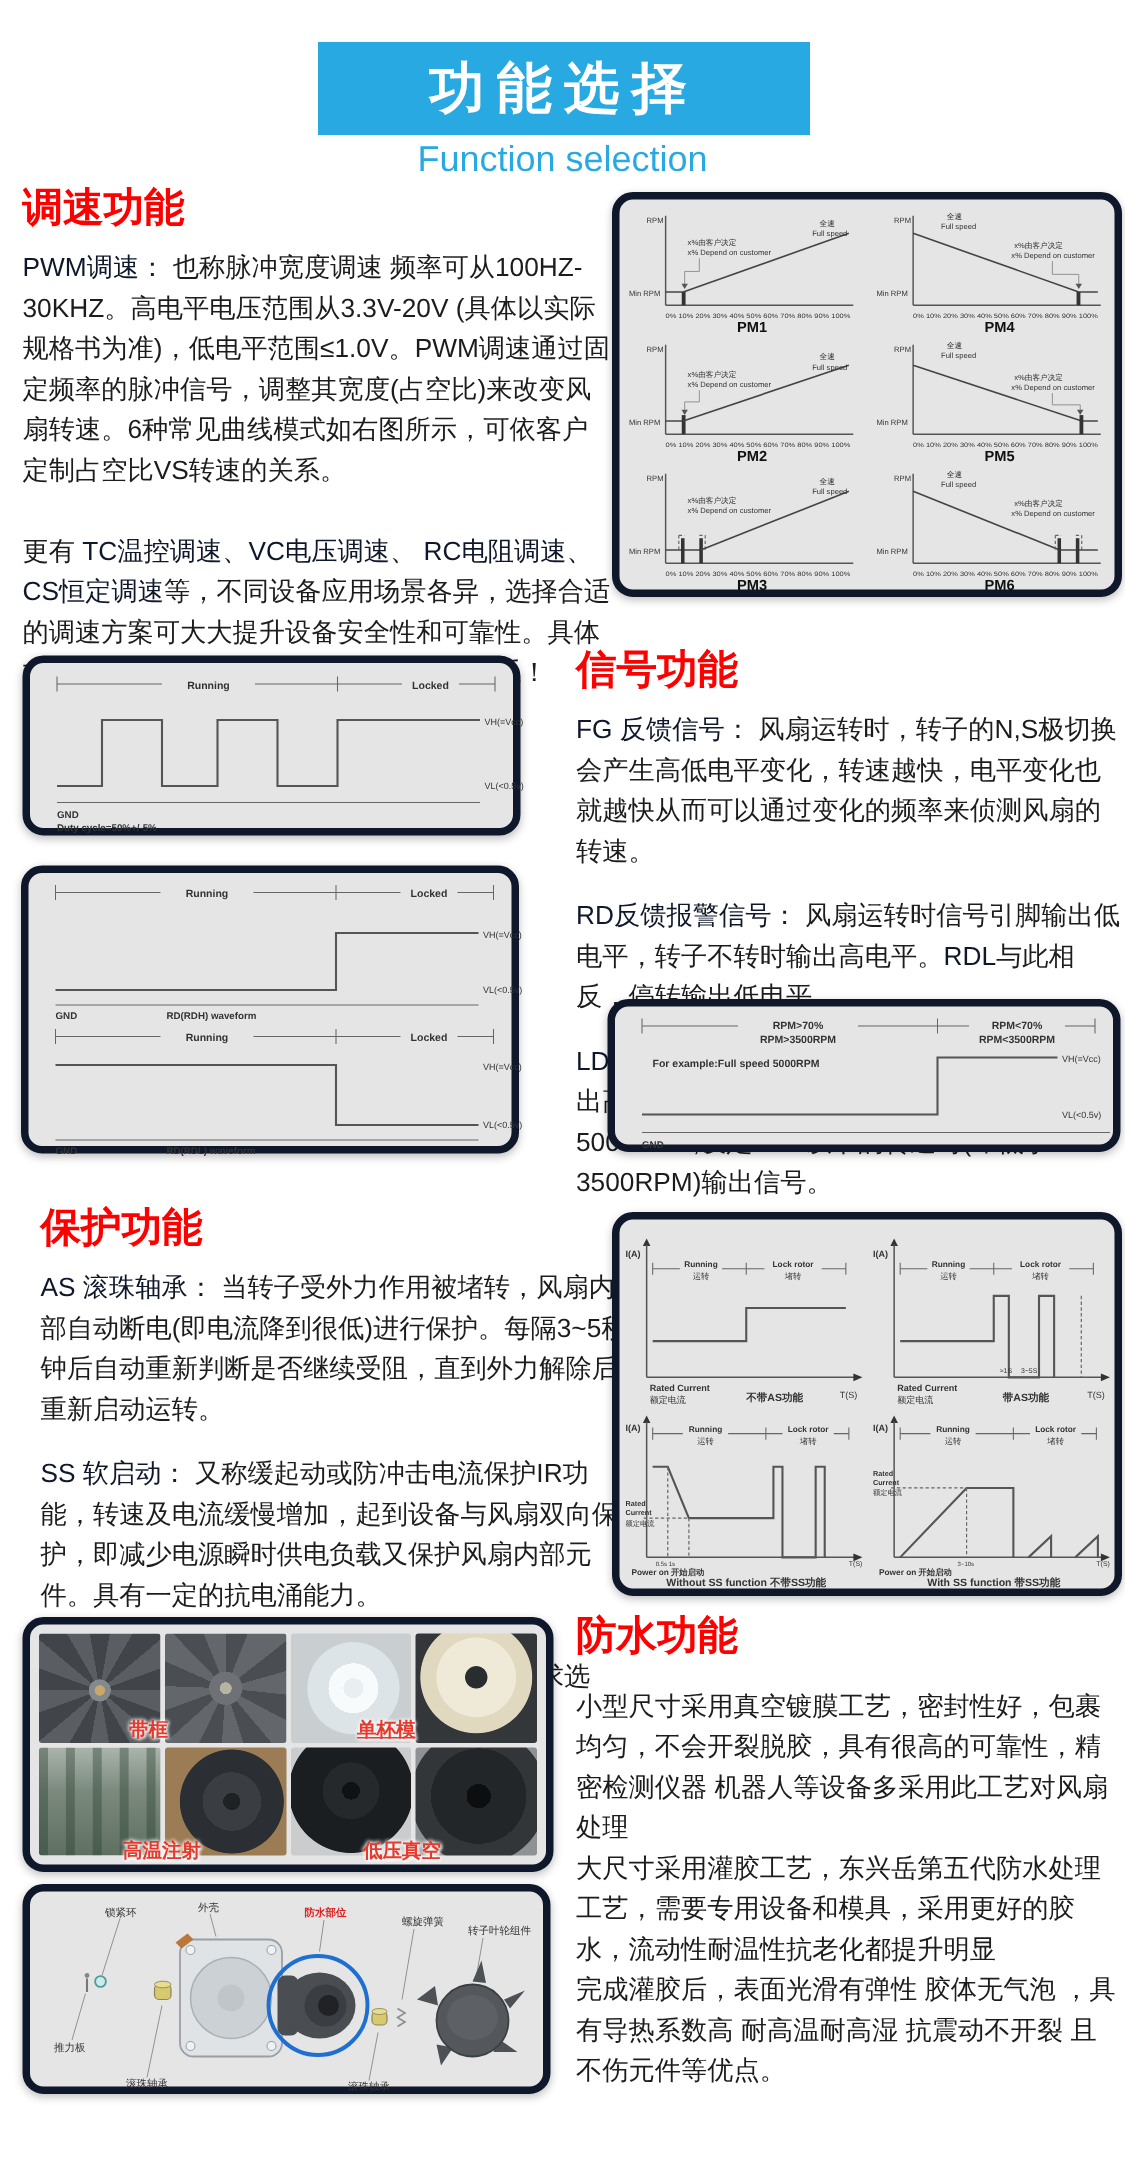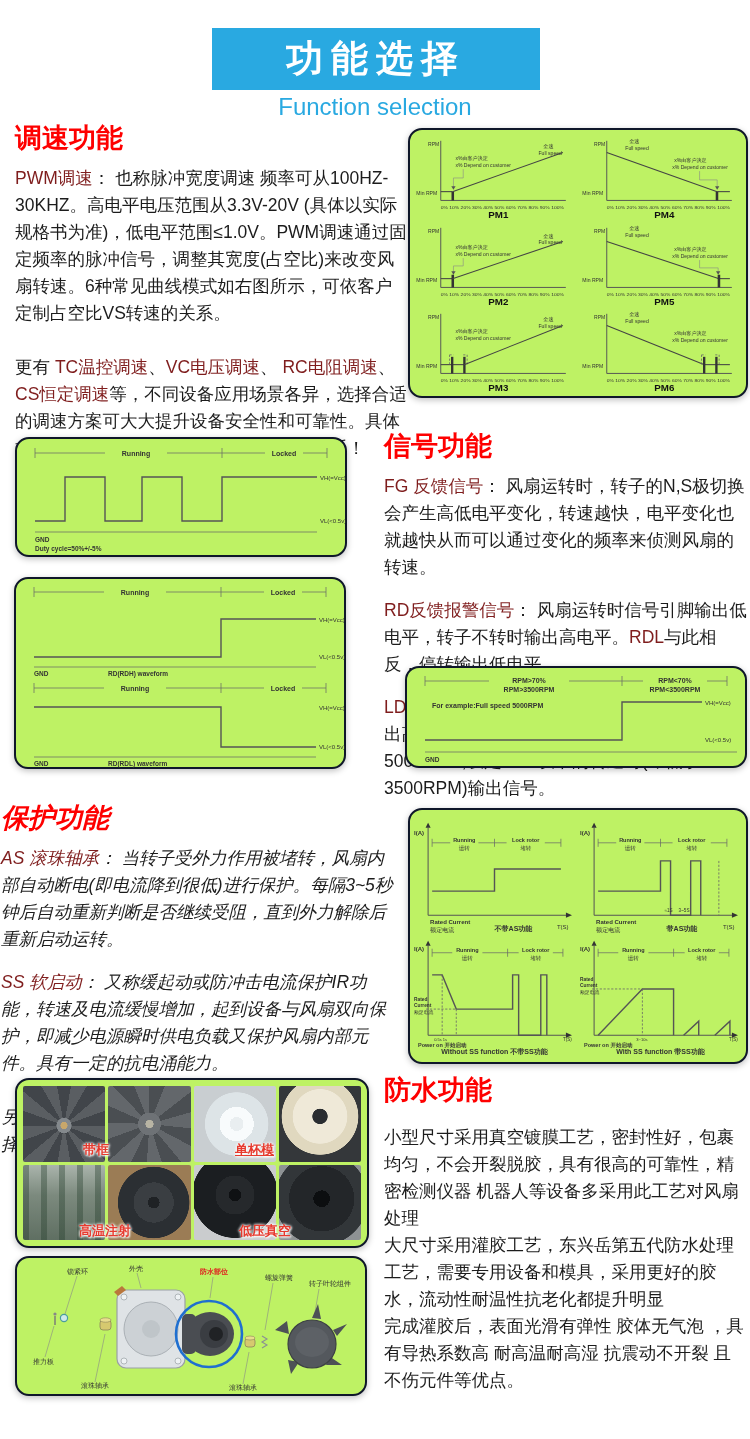--- a/index.html
+++ b/index.html
@@ -9,23 +9,23 @@
   
   .banner{left:212px;top:28px;width:328px;height:62px;background:#29a9e1;border-radius:0;
           display:flex;align-items:center;justify-content:center;color:#fff;font-size:37px;
           font-weight:bold;letter-spacing:8px;}
   .subtitle{left:0;top:93px;width:750px;text-align:center;color:#29a9e1;font-size:24px;}
   
   .sec-title{color:#fe0000;font-size:27px;font-weight:bold;margin:0 0 9px 0;}
   .para{font-size:17.5px;line-height:27px;margin:0;}
   .gap{margin-top:27px;}
   .gap-s{margin-top:16px;}
-  .accent{color:#7f1d1d;}
+  .accent{color:#0f172a;}
   
-  .panel{background:#bef264;border:2px solid #0f172a;border-radius:14px;
+  .panel{background:#e5e5e5;border:5px solid #0f172a;border-radius:14px;
          box-shadow:0 2px 6px rgba(0,0,0,.25);box-sizing:border-box;text-align:center;}
   .pm-grid{display:grid;grid-template-columns:1fr 1fr;padding:3px 2px;}
   .prot-grid{display:grid;grid-template-columns:1fr 1fr;padding:6px 2px;}
   
   svg text{fill:#333;}
   .t4{font-size:4.3px;}
   .t5{font-size:5.2px;}
   .t55{font-size:5.5px;}
   .t6{font-size:6px;}
   .t65{font-size:6.5px;}
@@ -246,21 +246,21 @@
     <text x="268" y="24" class="t7 b mid">RPM&lt;3500RPM</text>
     <text x="25" y="40" class="t7 b">For example:Full speed 5000RPM</text>
     <path d="M18,72 L215,72 L215,34 L295,34" class="wl2"></path>
     <text x="298" y="37" class="t6">VH(=Vcc)</text>
     <text x="298" y="74" class="t6">VL(&lt;0.5v)</text>
     <line x1="18" y1="84" x2="330" y2="84" class="ml"></line>
     <text x="18" y="94" class="t65 b">GND</text>
   </svg>
 </div>
 
-<div class="abs" style="left:1px;top:800px;width:392px;font-style:italic;">
+<div class="abs" style="left:27px;top:800px;width:392px;">
   <h2 class="sec-title">保护功能</h2>
   <p class="para"><span class="accent">AS 滚珠轴承</span><span>： 当转子受外力作用被堵转，风扇内部自动断电(即电流降到很低)进行保护。每隔3~5秒钟后自动重新判断是否继续受阻，直到外力解除后重新启动运转。</span></p>
   <p class="para gap-s"><span class="accent">SS 软启动</span><span>： 又称缓起动或防冲击电流保护IR功能，转速及电流缓慢增加，起到设备与风扇双向保护，即减少电源瞬时供电负载又保护风扇内部元件。具有一定的抗电涌能力。</span></p>
   <p class="para gap"><span>另外有</span><span class="accent">RP防反接保护</span><span>和</span><span class="accent">CL限流保护</span><span>,根据需求选择。</span></p>
 </div>
 
 <div class="abs panel prot-grid" style="left:408px;top:808px;width:340px;height:256px;">
 
   <svg viewBox="0 0 164 118" width="165" height="120">
     <text x="2" y="18" class="t6 b">I(A)</text>

